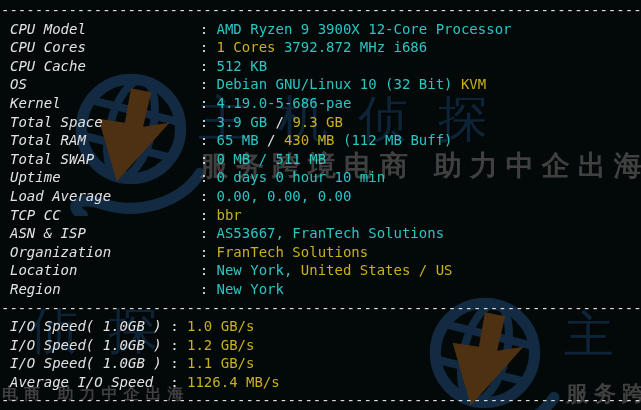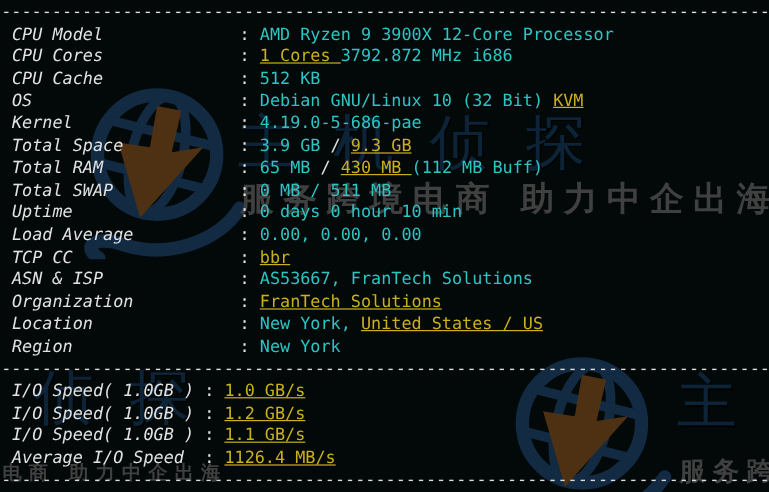--- a/index.html
+++ b/index.html
@@ -35,21 +35,21 @@
   
   #term{
     position:relative;z-index:2;margin:0;padding:1px 0 0 10px;
     font-family:"DejaVu Sans Mono",monospace;
     font-size:14px;line-height:18.6px;white-space:pre;
   }
   .row{white-space:pre;}
   .label{display:inline-block;color:var(--foreground,#e2e2e2);font-style:italic;}
   .c-white{color:var(--foreground,#e2e2e2);}
   .c-cyan{color:var(--cyan,#2cc5c3);text-align:right;}
-  .c-yellow{color:var(--yellow,#c8b11c);text-decoration:underline;}
+  .c-yellow{color:var(--yellow,#c8b11c);}
   .sep{color:var(--separator,#dcdcdc);margin-left:-9px;white-space:pre;}
 </style>
 </head>
 <body>
 
 <div id="screen">
 
   <div id="watermark-layer">
 
     <svg class="logo logo-a" viewBox="0 0 150 150">

